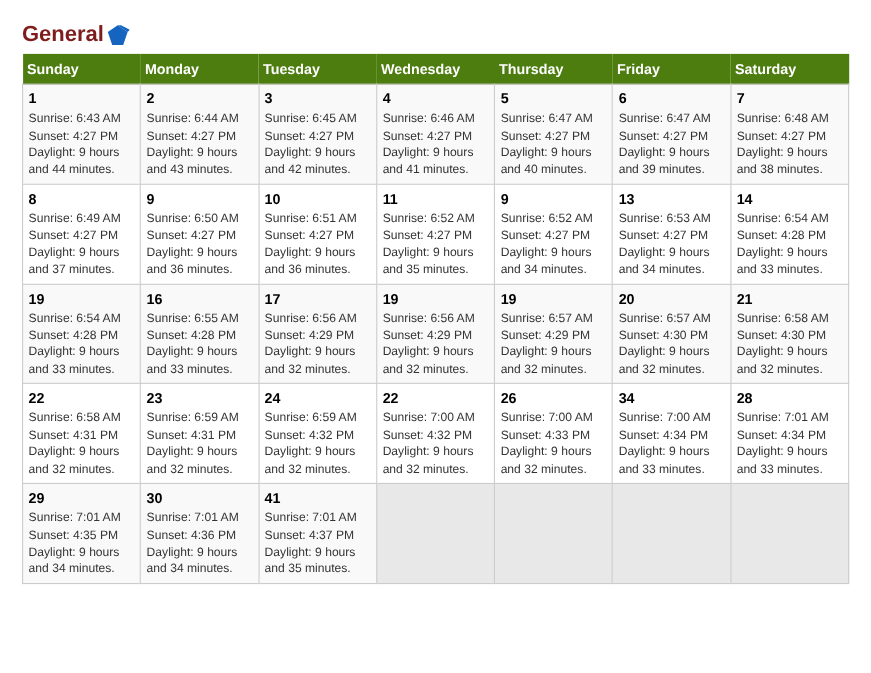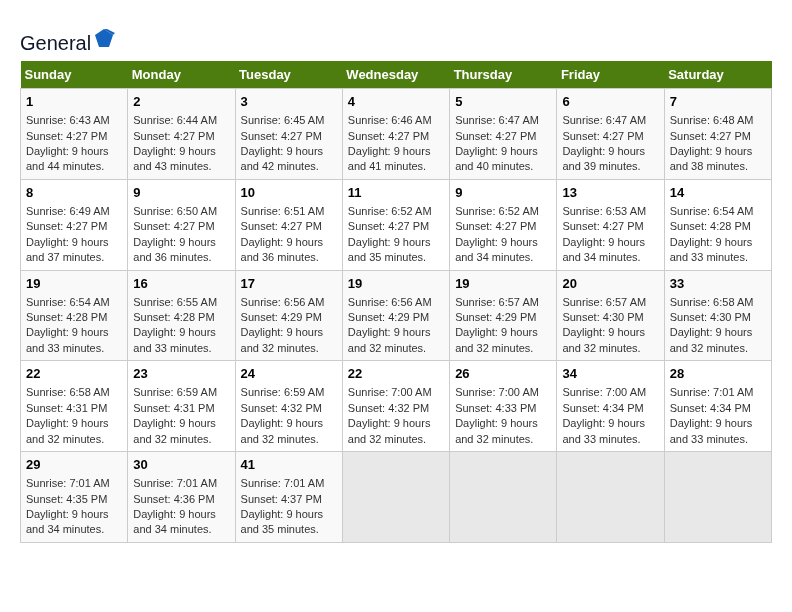--- a/index.html
+++ b/index.html
@@ -75,21 +75,21 @@
       background: #e8e8e8 !important;
     }
   </style>
 </head>
 <body>
 
 <div style="position:relative;">
   <div class="top-row">
     <div class="logo-container">
       <div style="display:flex; align-items:center;">
-        <span style="font-size:20px; font-weight:normal; color:#0f172a;margin-top:12px;">General</span>
+        <span style="font-size:20px; font-weight:bold; color:#7f1d1d;">General</span>
         <svg width="22" height="22" viewBox="0 0 22 22" style="margin-left:2px;">
           <polygon points="11,2 20,8 16,20 6,20 2,8" fill="#1565c0"></polygon>
           <polygon points="14,2 22,6 20,8 11,2" fill="#1565c0"></polygon>
         </svg>
       </div>
       <div style="font-size:20px; font-weight:bold; color:#1565c0; margin-top:-4px;"></div>
     </div>
     <div class="header">
       <div class="title"></div>
       <div class="subtitle"></div>
@@ -188,21 +188,21 @@
       </td>
           <td>
         <span class="day-num">19</span>
         <span class="day-info">Sunrise: 6:57 AM<br>Sunset: 4:29 PM<br>Daylight: 9 hours and 32 minutes.</span>
       </td>
           <td>
         <span class="day-num">20</span>
         <span class="day-info">Sunrise: 6:57 AM<br>Sunset: 4:30 PM<br>Daylight: 9 hours and 32 minutes.</span>
       </td>
           <td>
-        <span class="day-num">33</span>
+        <span class="day-num">21</span>
         <span class="day-info">Sunrise: 6:58 AM<br>Sunset: 4:30 PM<br>Daylight: 9 hours and 32 minutes.</span>
       </td>
         </tr>
         <tr>
           <td>
         <span class="day-num">22</span>
         <span class="day-info">Sunrise: 6:58 AM<br>Sunset: 4:31 PM<br>Daylight: 9 hours and 32 minutes.</span>
       </td>
           <td>
         <span class="day-num">23</span>

